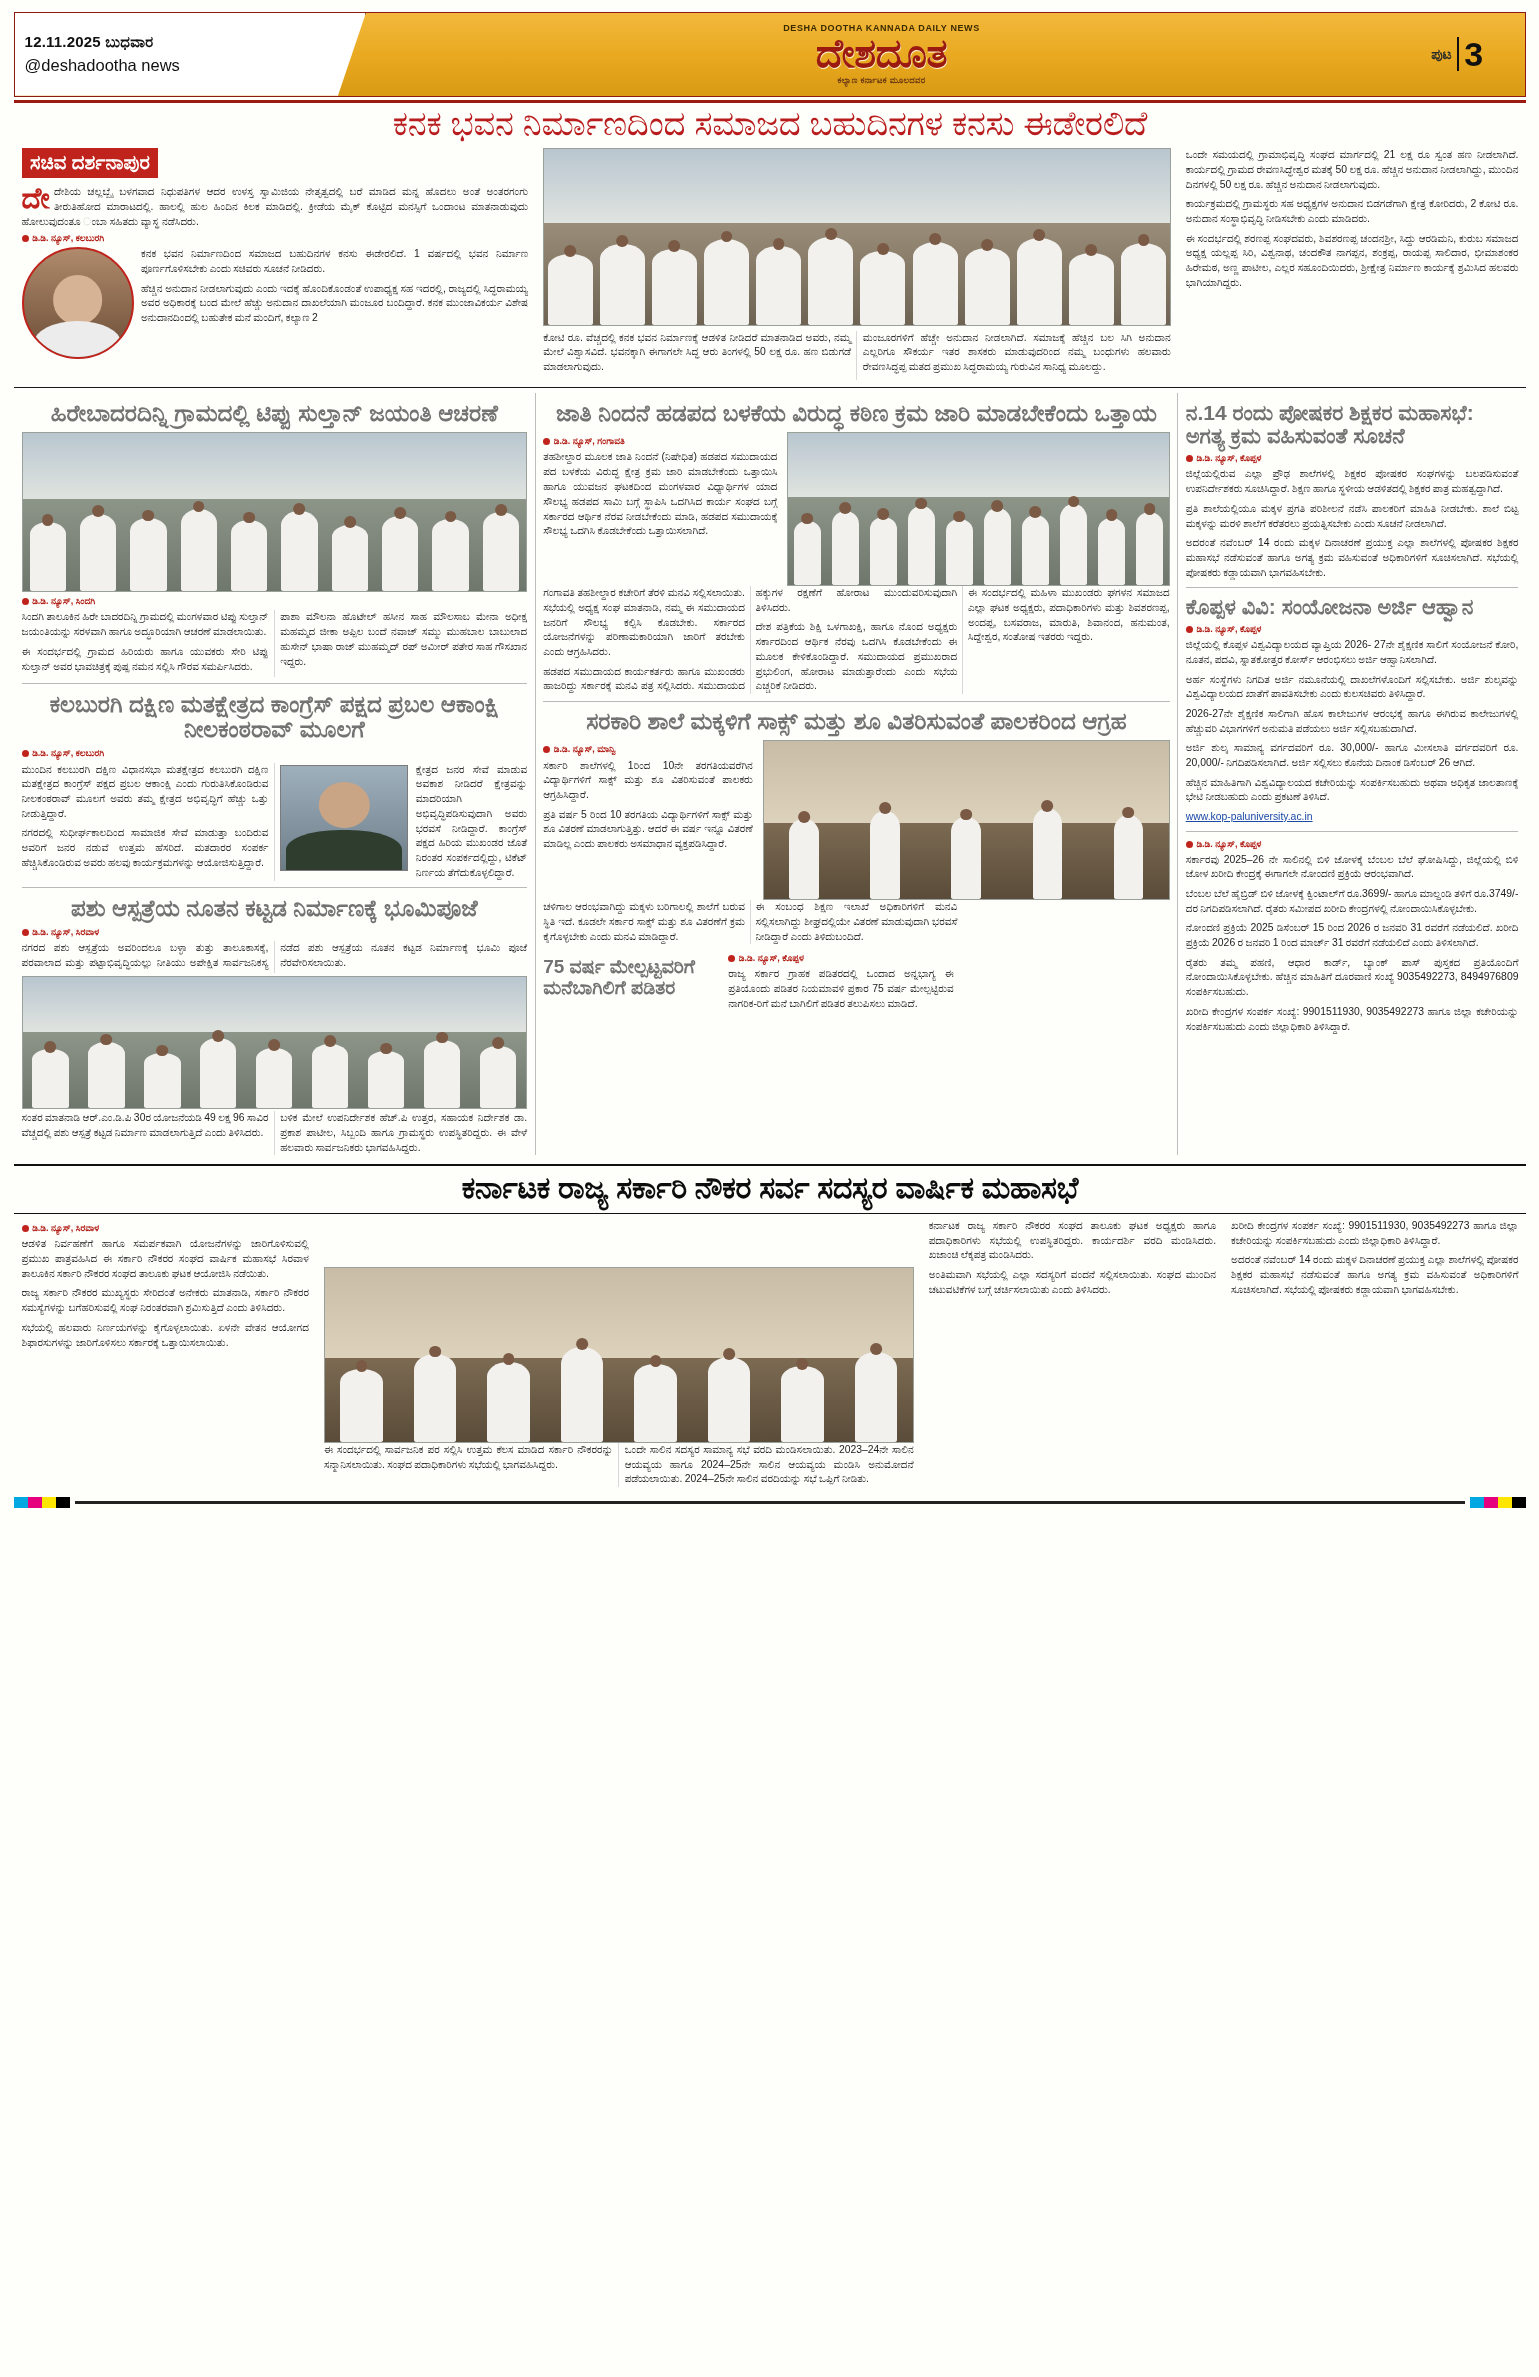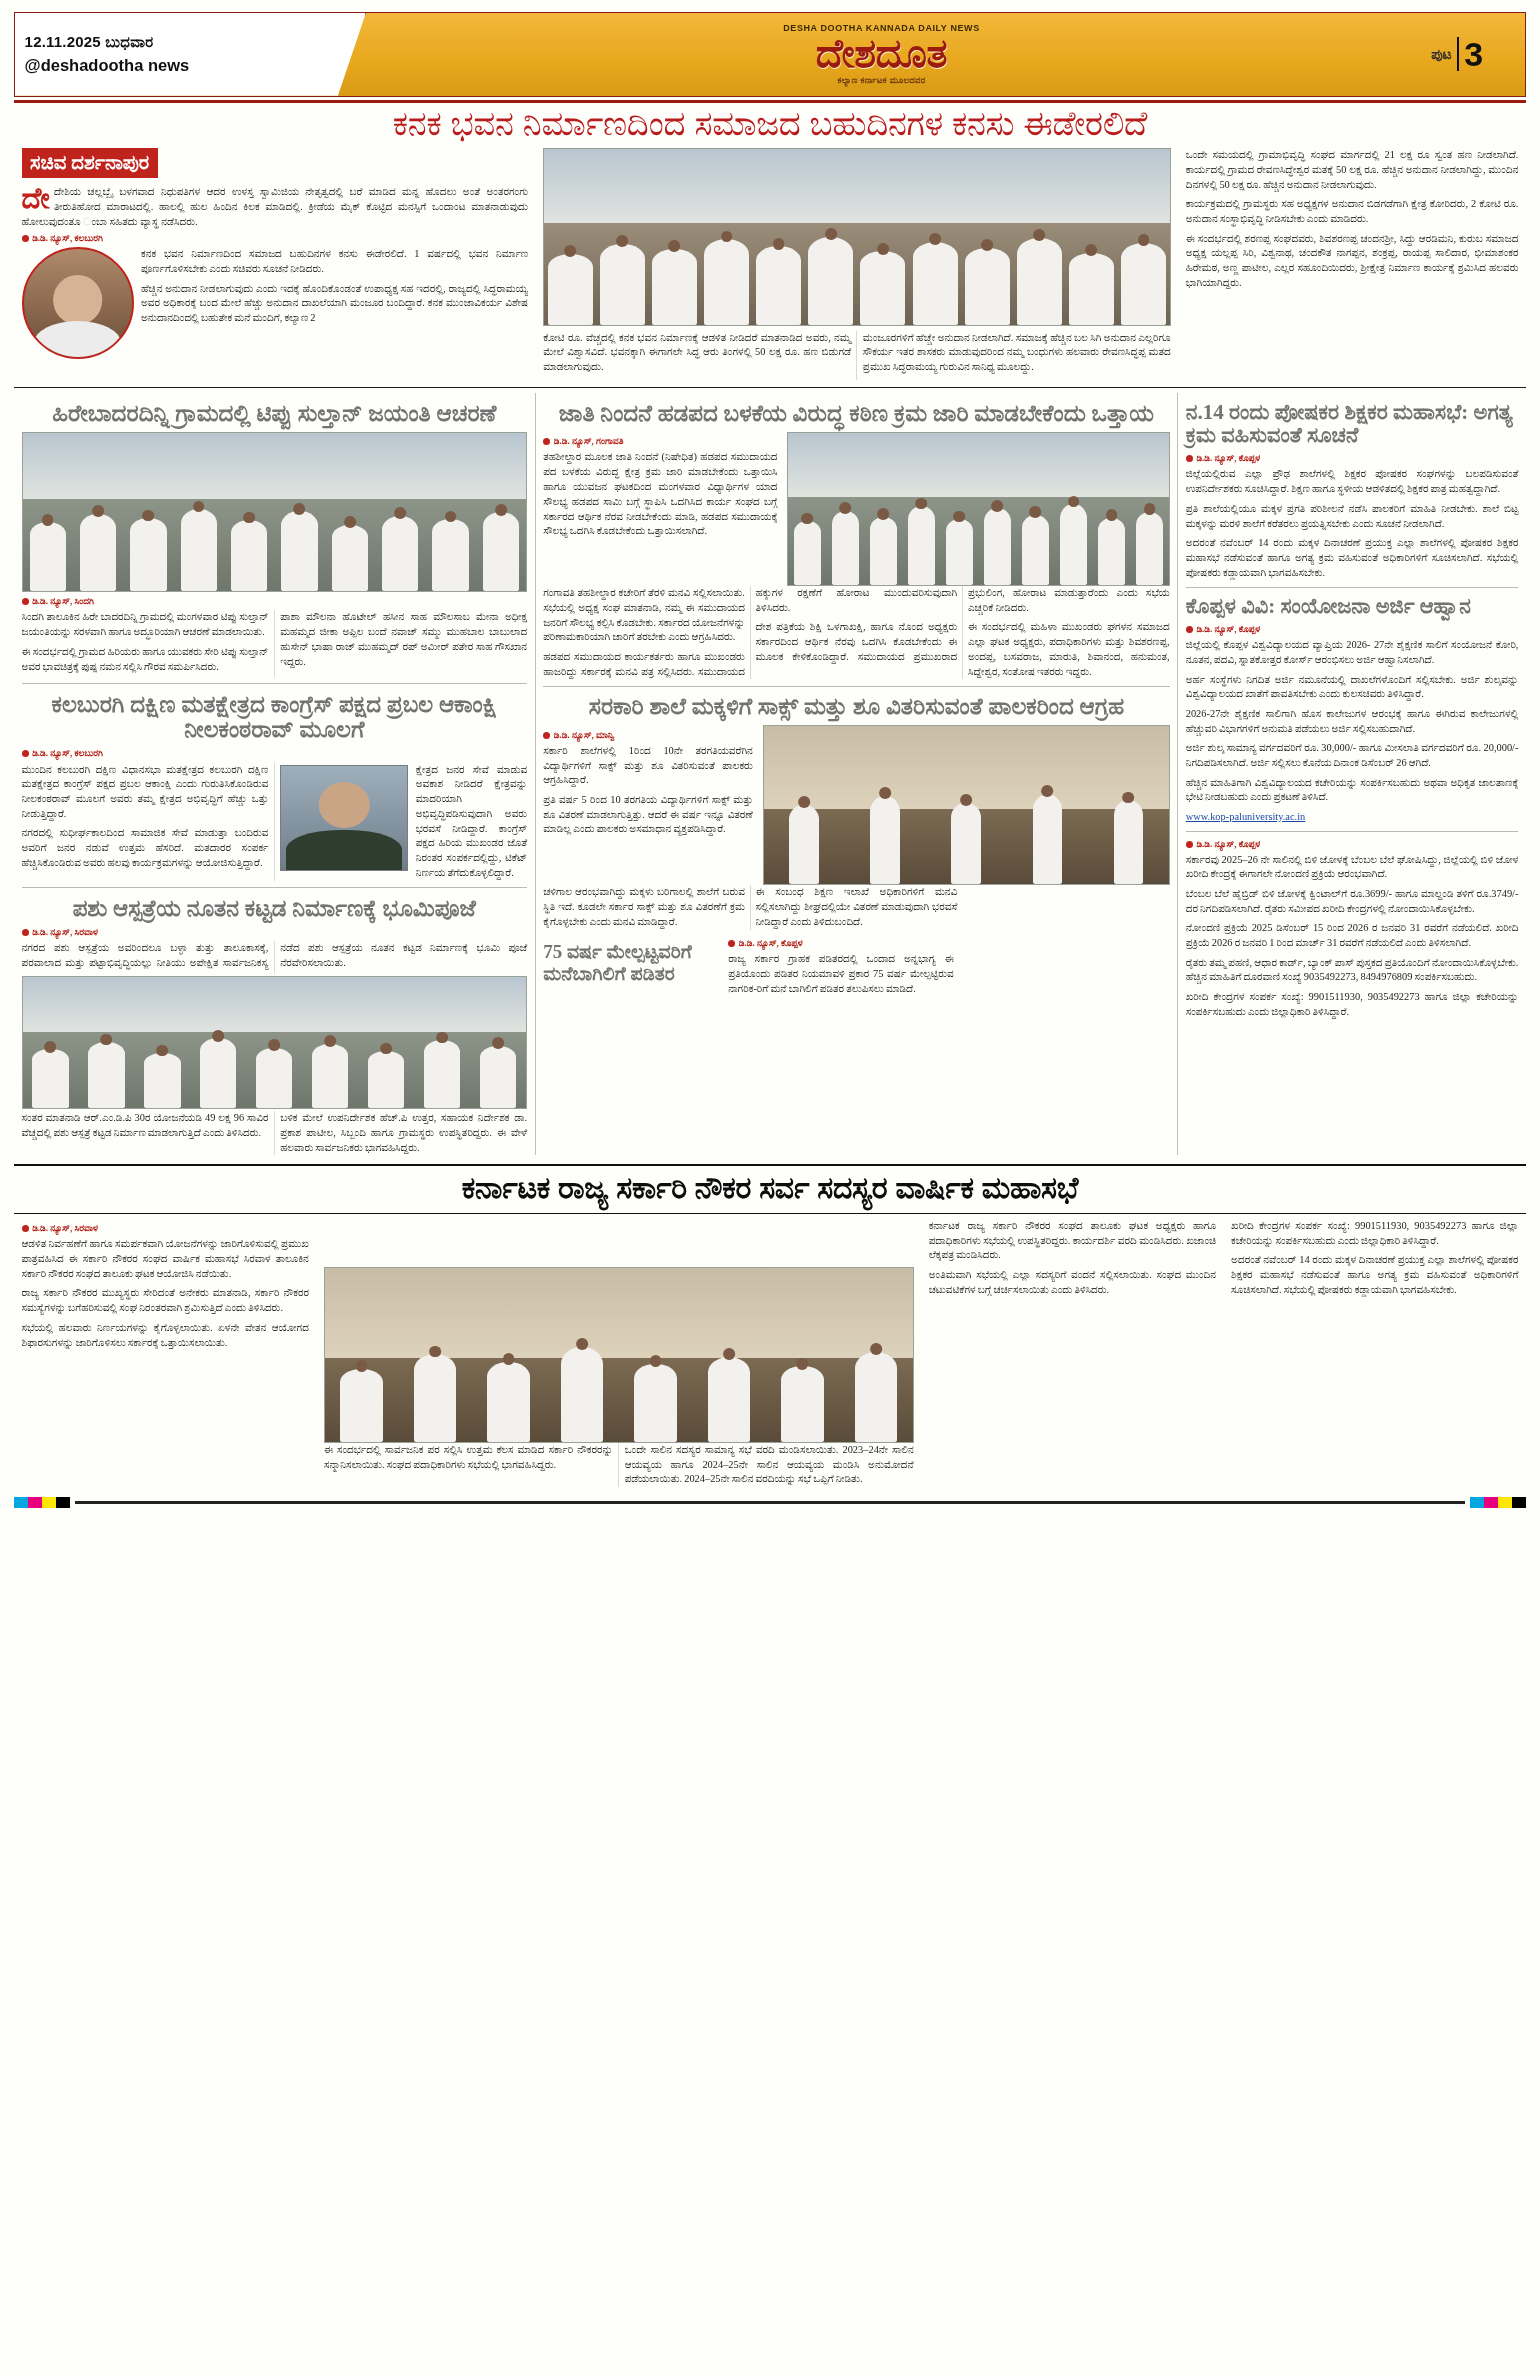--- a/index.html
+++ b/index.html
@@ -40,21 +40,21 @@
     clip-path: polygon(0 0, 100% 0, 92% 100%, 0 100%);
   }
   .mh-date {
     font-size: 15px;
     font-weight: bold;
     color: #111;
     letter-spacing: 0.2px;
   }
   .mh-handle {
     font-size: 16.5px;
-    font-weight: bold;
+    font-weight: normal;
     color: #111;
     margin-top: 5.3px;
   }
   .mh-center {
     flex: 1;
     display: flex;
     flex-direction: column;
     align-items: center;
     justify-content: center;
     position: relative;
@@ -104,21 +104,20 @@
     margin-left: 2.1px;
   }
 
   .rule-thick { height: 3.2px; background: #9b1b10; margin-top: 3.2px; }
 
   
   .cols {
     display: flex;
     gap: 0;
     margin-top: 5.3px;
-    font-family: Liberation Serif, serif;
   }
   .col {
     padding: 0 7.5px;
   }
   .colsep { border-right: 0.5px solid #bdbdbd; }
   .c1 { width: 34.5%; }
   .c2 { width: 42.5%; }
   .c3 { width: 23%; }
 
   

